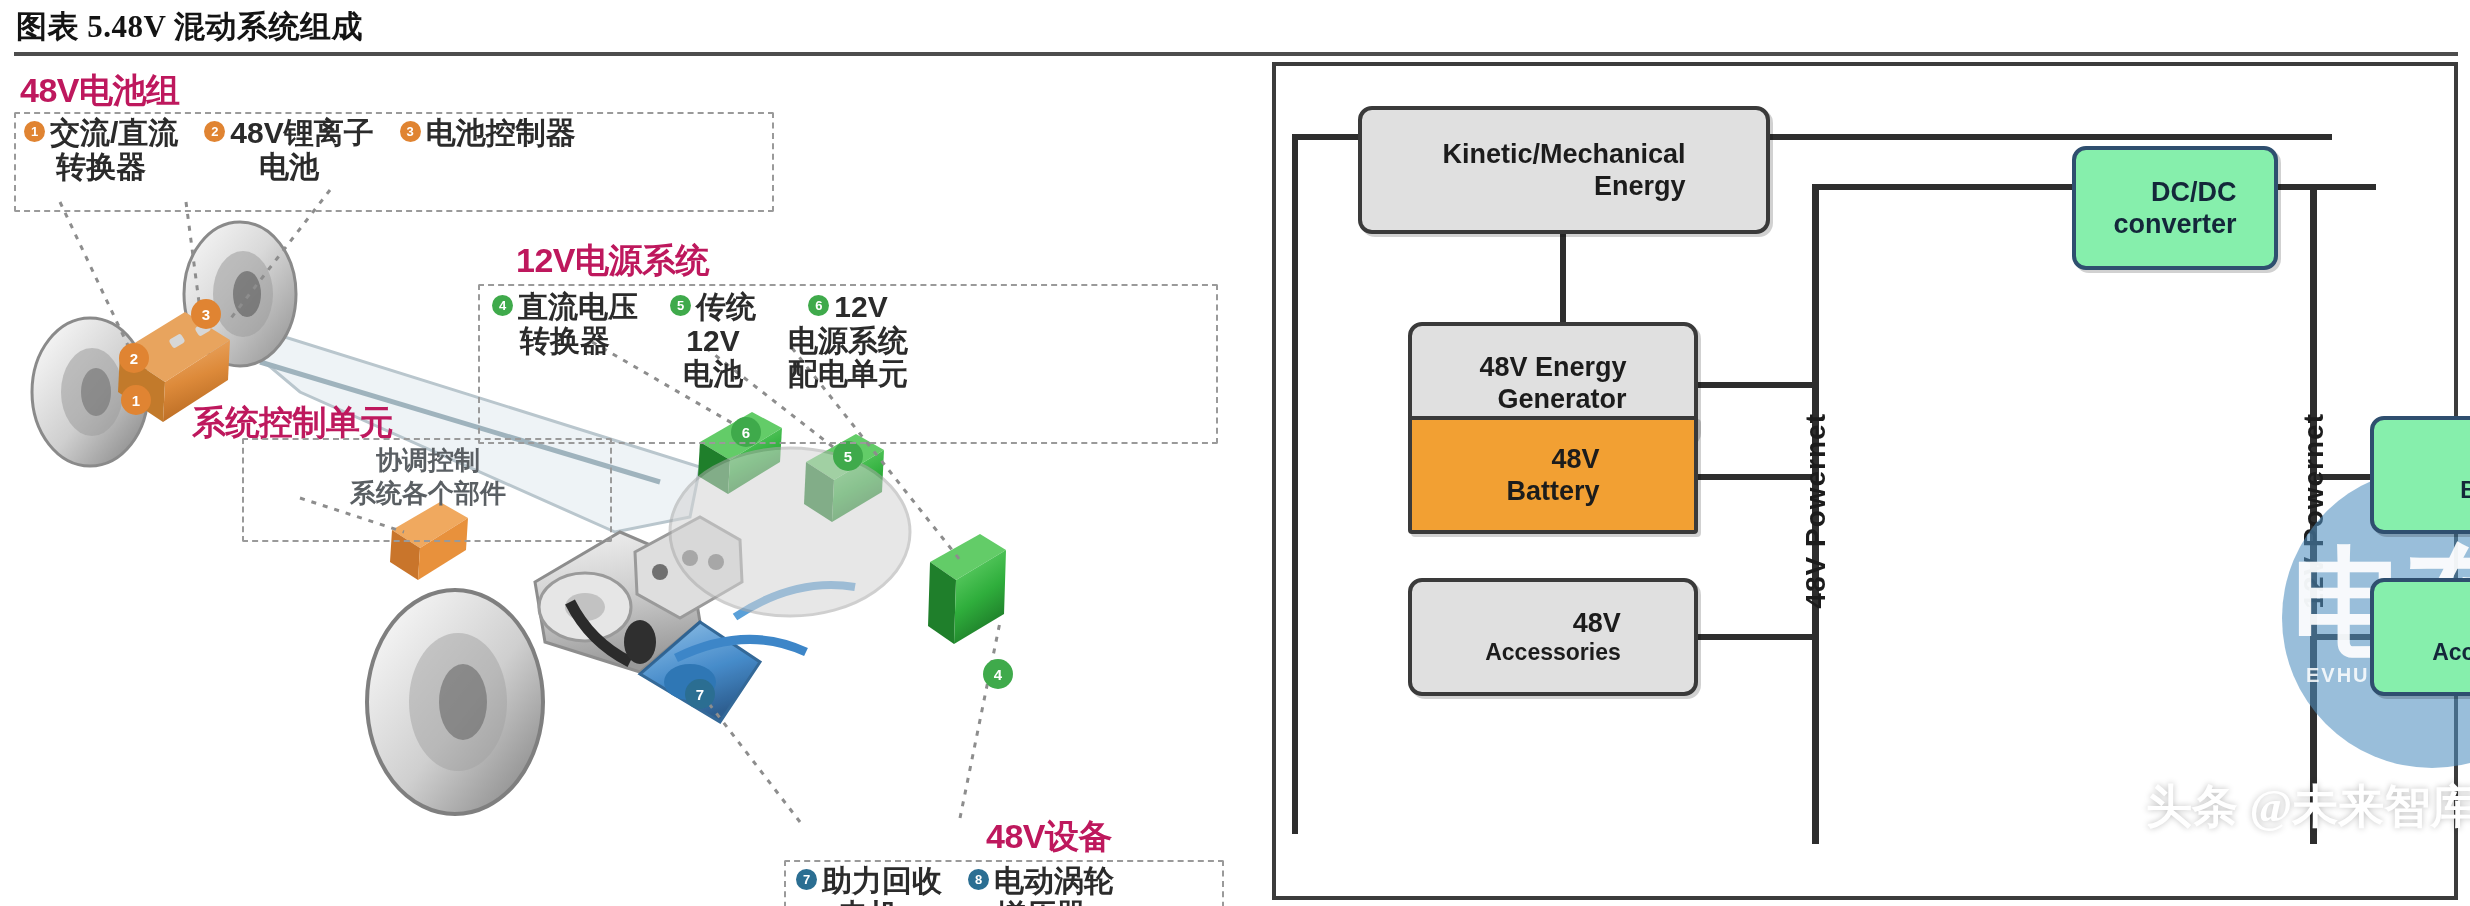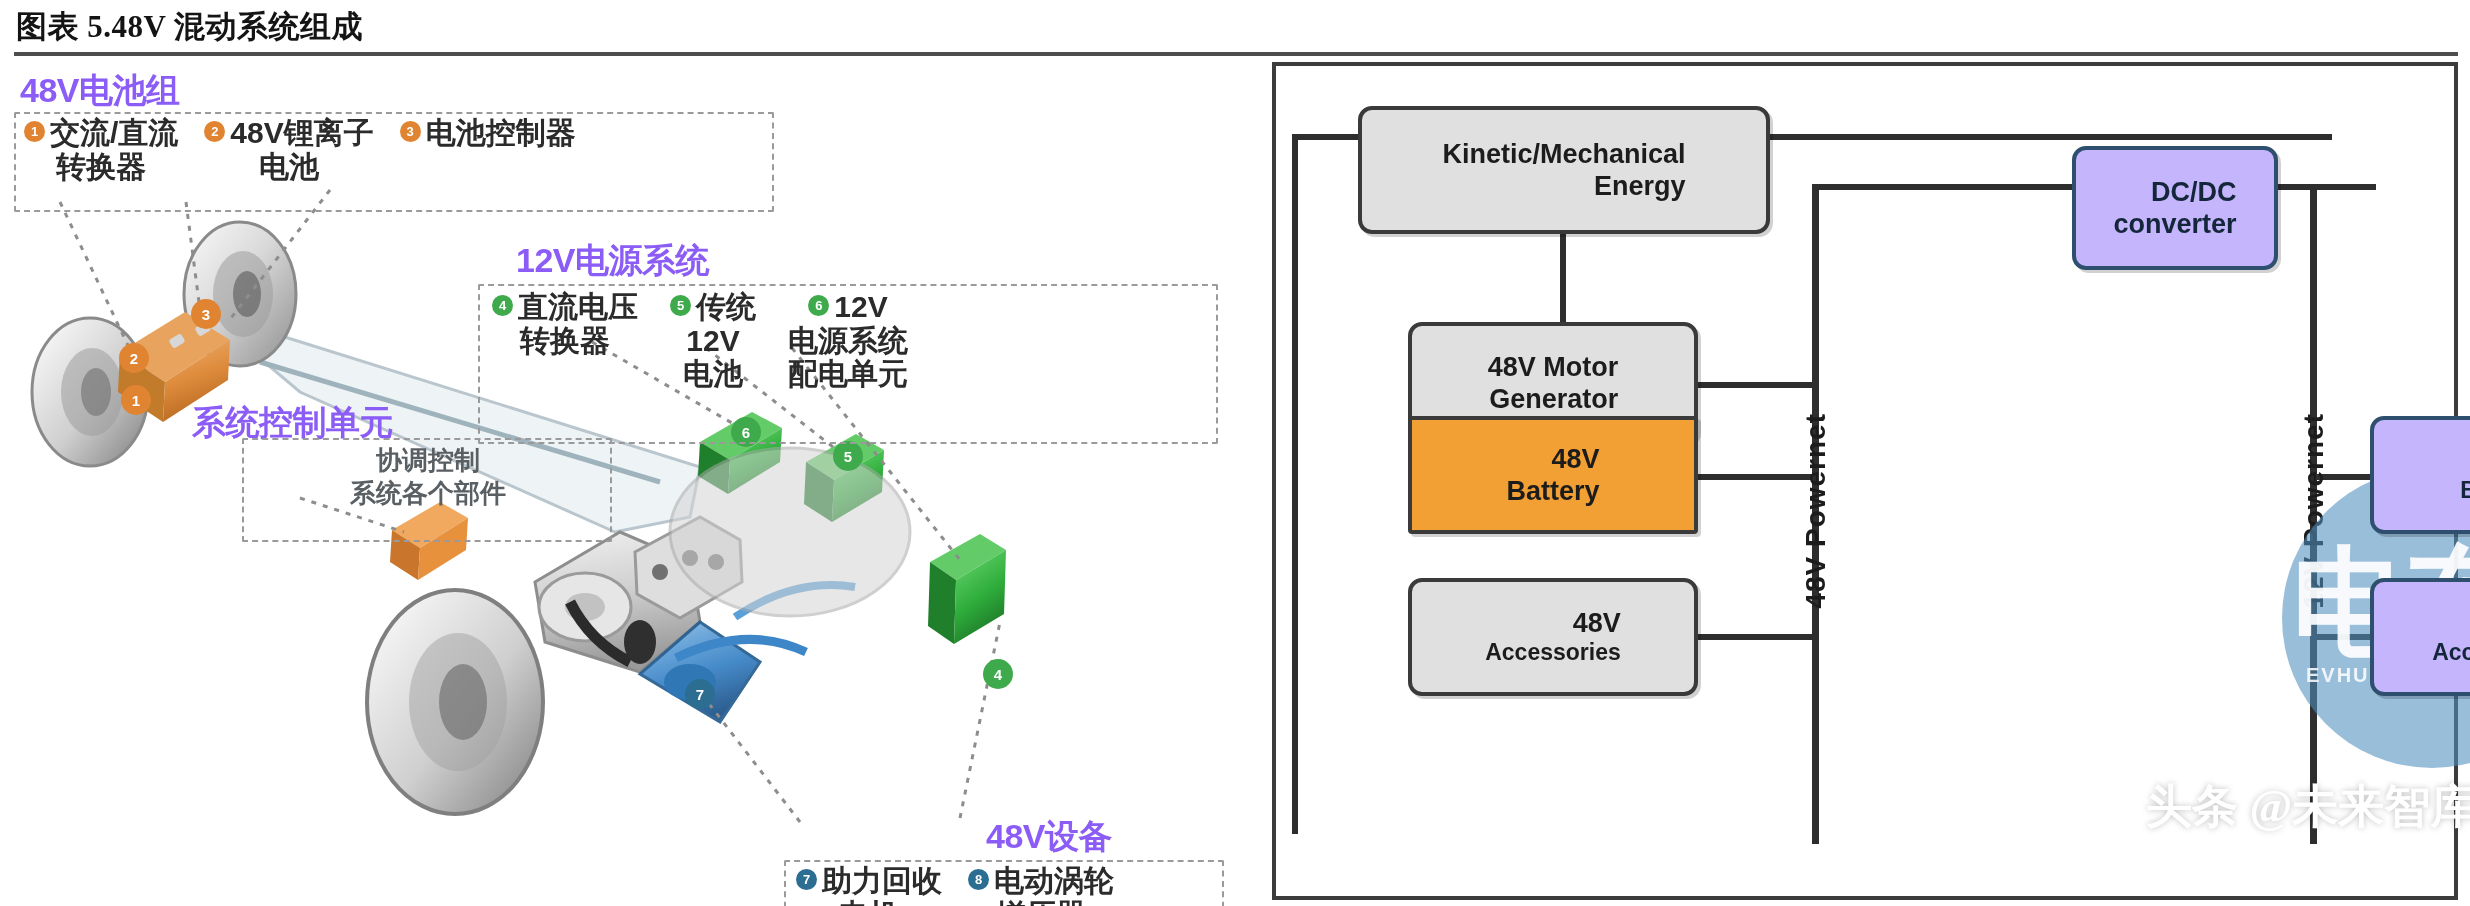--- a/index.html
+++ b/index.html
@@ -26,21 +26,21 @@
     position:absolute; left:14px; top:52px; width:2444px; height:4px;
     background:#4d4d4d;
   }
 
   
   .left-panel { position:absolute; left:0px; top:62px; width:1255px; height:842px; background:#ffffff; }
 
   .hdr {
     position:absolute;
     font-family:"Liberation Sans", sans-serif;
-    font-weight:bold; color:#8b5cf6;
+    font-weight:bold; color:#be185d;
     white-space:nowrap;
     letter-spacing:-0.5px;
   }
   .hdr.big { font-size:34px; }
 
   .dashbox {
     position:absolute;
     border:2px dashed #9a9a9a;
     border-radius:2px;
   }
@@ -90,21 +90,21 @@
     border-radius:14px;
     display:flex; align-items:center; justify-content:center;
     text-align:center;
     font-family:"Liberation Sans", sans-serif;
     font-weight:bold;
     color:#1c1c1c;
     line-height:1.2;
     box-shadow: 3px 3px 0 rgba(0,0,0,0.18);
   }
   .node.grey   { background:#e0e0e0; }
-  .node.blue   { background:#c4b5fd; border-color:#2f4f6f; color:#14273a; }
+  .node.blue   { background:#86efac; border-color:#2f4f6f; color:#14273a; }
   .node.orange { background:#f2a033; border-color:#3a3a3a; }
   .node.small-sub { flex-direction:column; }
   .node .l1 { font-size:27px;text-align:right; }
   .node .l2 { font-size:23px; }
 
   .wire { position:absolute; background:#2e2e2e; }
 
   .busbar {
     position:absolute;
     display:flex; align-items:center; justify-content:center;
@@ -413,21 +413,21 @@
 
       <div class="node blue small-sub" style="left:796px; top:80px; width:206px; height:124px;">
         <div>
           <div class="l1">DC/DC</div>
           <div class="l1">converter</div>
         </div>
       </div>
 
       <div class="node grey small-sub" style="left:132px; top:256px; width:290px; height:122px;">
         <div>
-          <div class="l1">48V Motor</div>
+          <div class="l1">48V Energy</div>
           <div class="l1">Generator</div>
         </div>
       </div>
 
       <div class="node orange small-sub" style="left:132px; top:350px; width:290px; height:118px; border-radius:4px; margin-top:0;">
         <div>
           <div class="l1">48V</div>
           <div class="l1">Battery</div>
         </div>
       </div>

